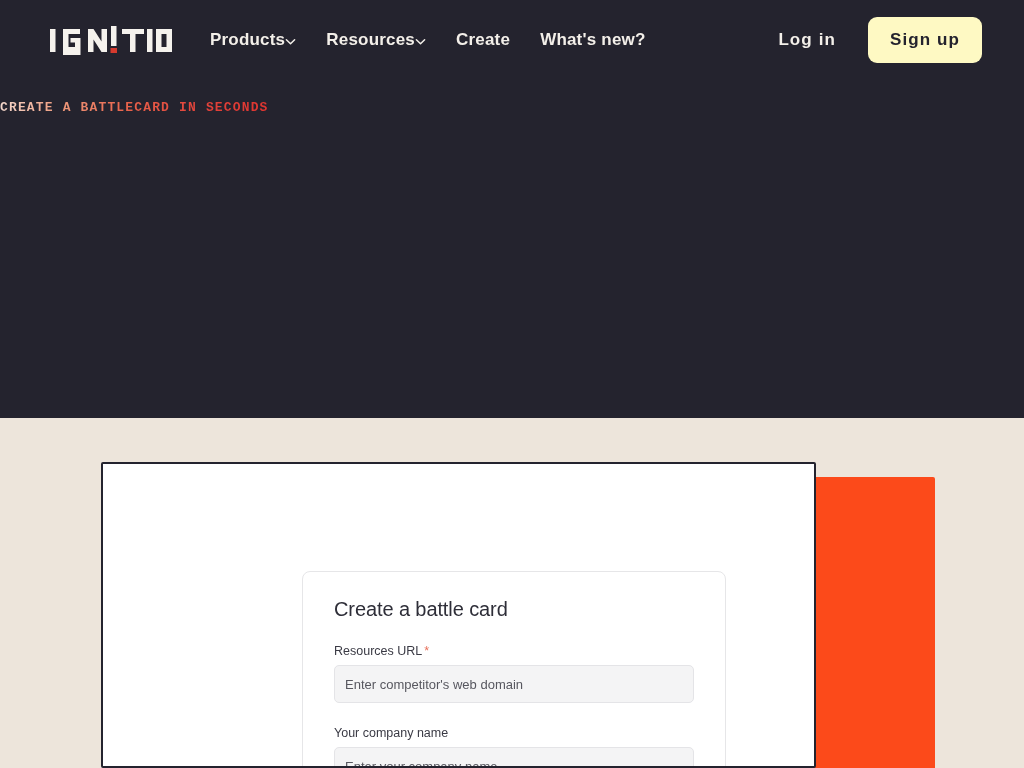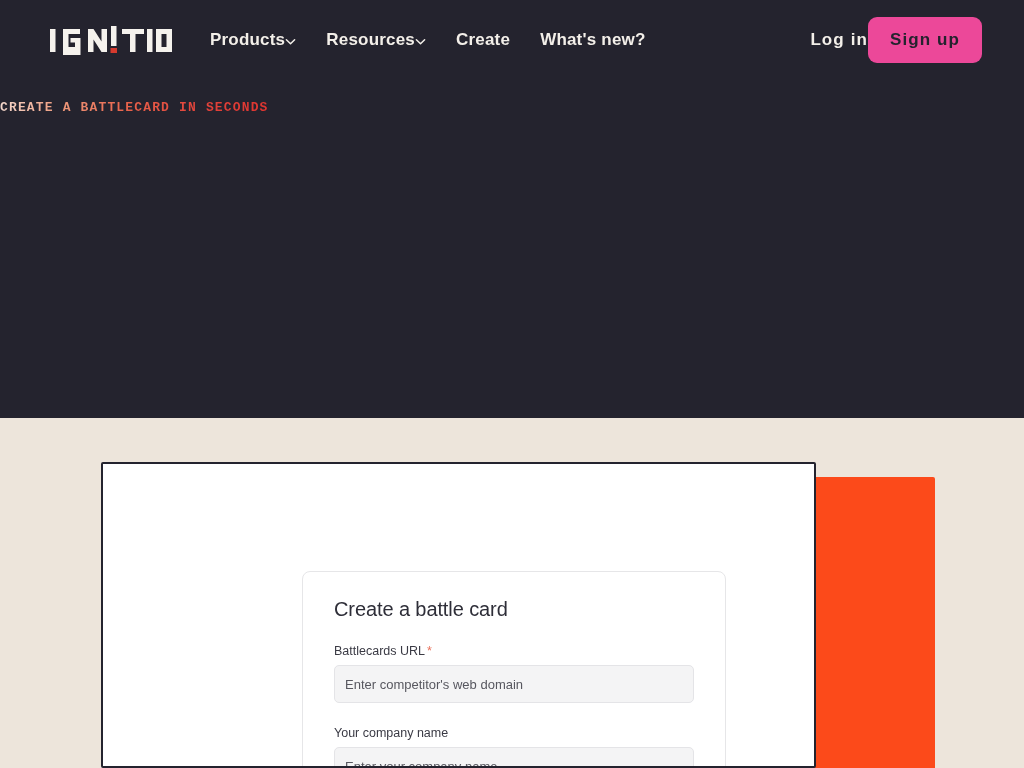--- a/index.html
+++ b/index.html
@@ -77,31 +77,32 @@
   .login-link {
     color: #F3EFE9;
     font-size: 17px;
     font-weight: bold;
     letter-spacing: 1.1px;
     cursor: pointer;
     white-space: nowrap;
   }
 
   .signup-btn {
-    background: #ec4899;
+    background: #fef9c3;
     color: #24232E;
     font-size: 17px;
     font-weight: bold;
     letter-spacing: 1.1px;
     border: none;
     border-radius: 9px;
     padding: 13px 22px;
     cursor: pointer;
     font-family: "Liberation Sans", sans-serif;
     white-space: nowrap;
+    margin-left: 32px;
   }
 
   
   .hero-body {
     text-align: left;
     padding-top: 18px;
     font-family: Liberation Mono, monospace;
   }
 
   .eyebrow {
@@ -302,21 +303,21 @@
     <div class="panel-shadow"></div>
 
     <div class="panel">
 
       <div class="form-card">
 
         <div class="form-title">Create a battle card</div>
 
         <div class="field">
           <label class="field-label">
-            <span>Battlecards URL</span><span class="req">*</span>
+            <span>Resources URL</span><span class="req">*</span>
           </label>
           <input class="field-input" type="text" placeholder="Enter competitor's web domain" style="">
         </div>
 
         <div class="field">
           <label class="field-label">
             <span>Your company name</span>
           </label>
           <input class="field-input" type="text" placeholder="Enter your company name" style="">
         </div>

